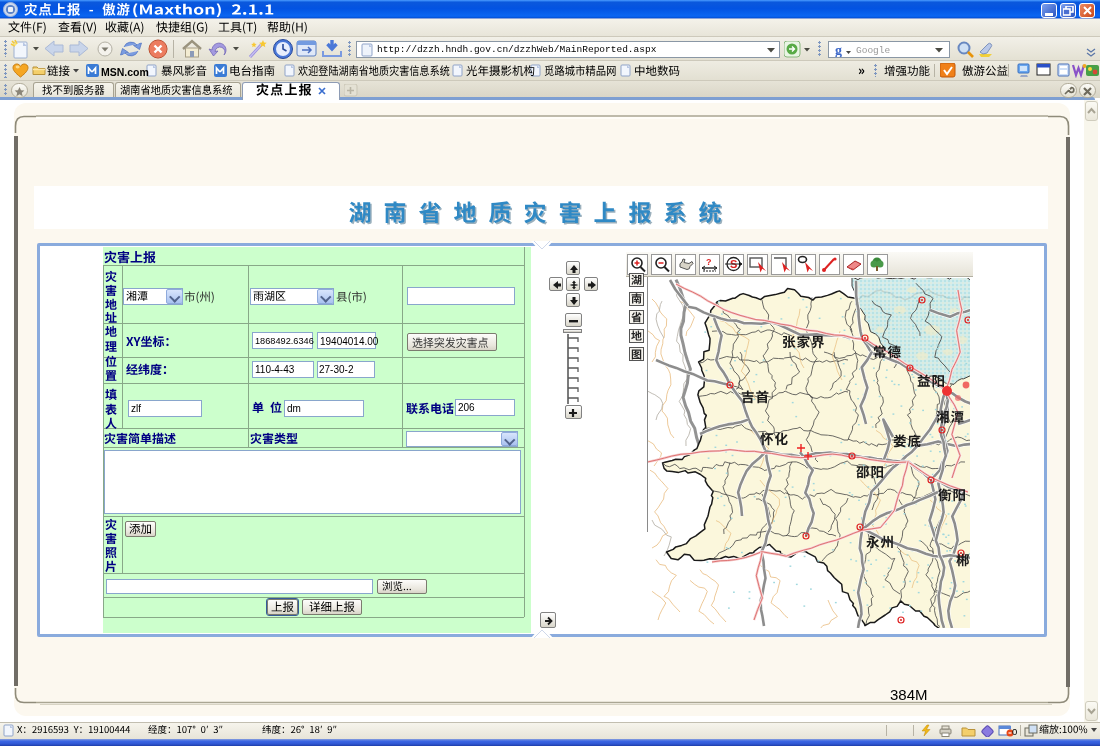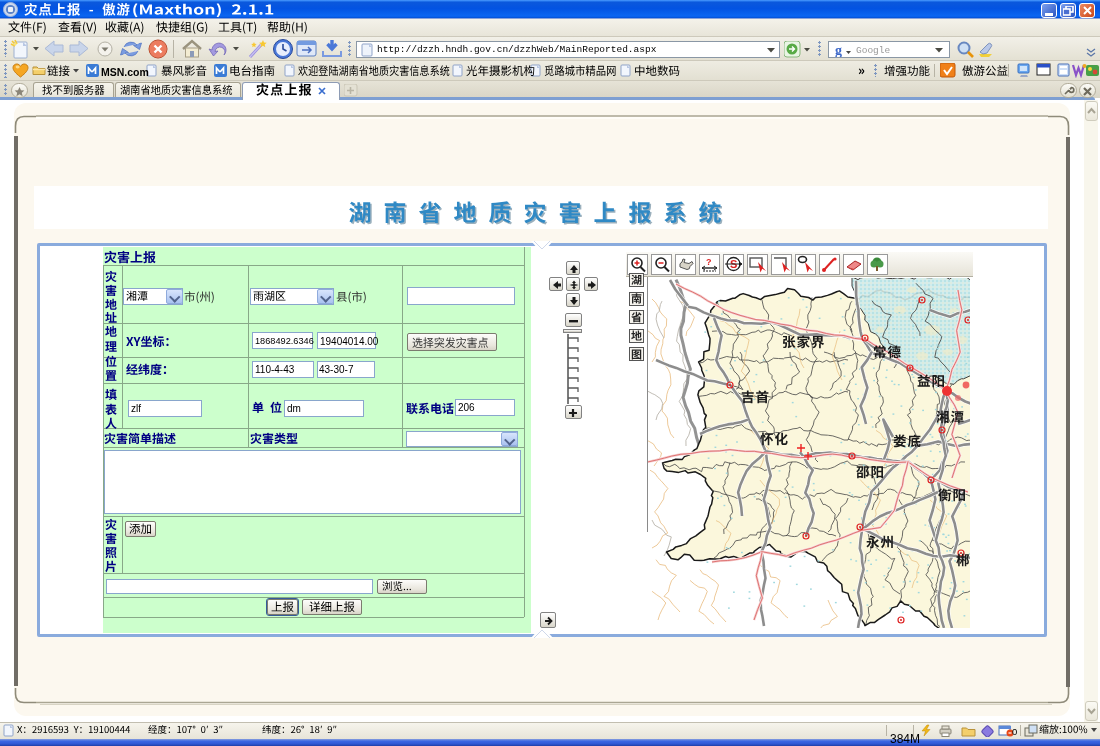--- a/index.html
+++ b/index.html
@@ -920,25 +920,25 @@
   </svg>
 <svg class="abs" style="left:1090px;top:727px;z-index:10" width="8" height="7">
     <path d="M1 1 l3 4 3 -4z" fill="#444"></path>
   </svg>
 <div class="abs" style="left:377px;top:44px;font-family:'Liberation Mono',monospace;font-size:9.5px;color:#000;z-index:20">http://dzzh.hndh.gov.cn/dzzhWeb/MainReported.aspx</div>
 <div class="abs" style="left:856px;top:45px;font-family:'Liberation Mono',monospace;font-size:9.5px;color:#9a9a9a;z-index:20">Google</div>
 <div class="abs" style="left:101px;top:66px;font-size:10.5px;font-weight:bold;color:#000;z-index:20">MSN.com</div>
 <div class="abs" style="left:255px;top:336px;font-size:9.2px;z-index:20;font-family:'Liberation Sans'">1868492.6346</div>
 <div class="abs" style="left:320px;top:336px;font-size:10px;z-index:20;font-family:'Liberation Sans'">19404014.00</div>
 <div class="abs" style="left:255px;top:364px;font-size:10px;z-index:20;font-family:'Liberation Sans'">110-4-43</div>
-<div class="abs" style="left:319px;top:364px;font-size:10px;z-index:20;font-family:'Liberation Sans'">43-30-7</div>
+<div class="abs" style="left:319px;top:364px;font-size:10px;z-index:20;font-family:'Liberation Sans'">27-30-2</div>
 <div class="abs" style="left:131px;top:403px;font-size:10px;z-index:20;font-family:'Liberation Sans'">zlf</div>
 <div class="abs" style="left:287px;top:403px;font-size:10px;z-index:20;font-family:'Liberation Sans'">dm</div>
 <div class="abs" style="left:458px;top:402px;font-size:10px;z-index:20;font-family:'Liberation Sans'">206</div>
-<div class="abs" style="left:890px;top:732px;font-size:12px;z-index:20">384M</div>
+<div class="abs" style="left:890px;top:686px;font-size:15px;z-index:20">384M</div>
 <svg width="1100" height="746" viewBox="0 0 1100 746" style="position:absolute;left:0;top:0;z-index:50;pointer-events:none">
     <defs>
       <path id="g0" d="M216 463C190 394 142 319 88 272L192 210C248 263 290 346 321 418ZM762 457C737 392 691 307 652 251L755 215C794 267 844 345 887 420ZM435 556C422 287 411 101 33 13C58 -13 90 -62 102 -93C338 -32 450 69 506 203C573 48 687 -44 902 -84C915 -51 946 0 971 24C702 63 598 191 554 421C559 464 562 509 564 556ZM392 814C420 784 451 744 471 711H66V495H186V599H807V495H932V711H552L606 736C586 773 545 823 505 860Z"></path>
       <path id="g1" d="M268 444H727V315H268ZM319 128C332 59 340 -30 340 -83L461 -68C460 -15 448 72 433 139ZM525 127C554 62 584 -25 594 -78L711 -48C699 5 665 89 635 152ZM729 133C776 66 831 -25 852 -83L968 -38C943 21 885 108 836 172ZM155 164C126 91 78 11 29 -32L140 -86C192 -32 241 55 270 135ZM153 555V204H850V555H556V649H916V761H556V850H434V555Z"></path>
       <path id="g2" d="M403 837V81H43V-40H958V81H532V428H887V549H532V837Z"></path>
       <path id="g3" d="M535 358C568 263 610 177 664 104C626 66 581 34 529 7V358ZM649 358H805C790 300 768 247 738 199C702 247 672 301 649 358ZM410 814V-86H529V-22C552 -43 575 -71 589 -93C647 -63 697 -27 741 16C785 -26 835 -62 892 -89C911 -57 947 -10 975 14C917 37 865 70 819 111C882 203 923 316 943 446L866 469L845 465H529V703H793C789 644 784 616 774 606C765 597 754 596 735 596C713 596 658 597 600 602C616 576 630 534 631 504C693 502 753 501 787 504C824 507 855 514 879 540C902 566 913 629 917 770C918 784 919 814 919 814ZM164 850V659H37V543H164V373C112 360 64 350 24 342L50 219L164 248V46C164 29 158 25 141 24C126 24 76 24 29 26C45 -7 61 -57 66 -88C145 -89 199 -86 237 -67C274 -48 286 -17 286 45V280L392 309L377 426L286 403V543H382V659H286V850Z"></path>
       <path id="g4" d="M49 233H322V339H49Z"></path>
       <path id="g5" d="M308 581V484H413V407H270V311H354C347 169 322 55 240 -12V603C260 647 278 692 294 737V651H413V581ZM210 850C169 704 100 558 22 462C42 432 71 363 81 333C98 353 114 376 130 400V-89H240V-16C263 -33 300 -74 313 -93C382 -32 420 50 441 154H521C516 72 510 39 502 28C495 20 488 18 477 18C466 18 446 18 420 21C433 -5 443 -45 445 -76C481 -77 515 -75 534 -72C557 -69 575 -61 591 -40C597 -32 603 -20 607 -3C626 -27 653 -73 661 -96C716 -55 760 -7 795 49C826 -4 863 -52 910 -89C926 -60 963 -12 984 9C928 48 885 101 852 163C896 276 917 412 929 571H968V672H786C798 724 809 778 818 831L711 850C693 718 662 587 614 490V581H522V651H630V746H522V836H413V746H297L321 818ZM522 407V484H611C604 469 596 454 587 441C596 433 607 420 618 407ZM459 311H638V383L661 352L683 390C696 314 715 236 742 164C710 100 667 47 609 5C618 44 623 107 628 206C629 220 630 245 630 245H454ZM758 571H827C821 476 811 389 793 313C772 389 758 470 749 545Z"></path>
       <path id="g6" d="M28 486C78 458 151 416 185 390L256 486C218 511 145 549 96 573ZM38 -19 147 -78C186 21 225 139 257 248L160 308C124 189 74 61 38 -19ZM342 816C364 783 389 739 404 705L258 704V592H331C327 362 317 129 196 -10C225 -27 259 -61 276 -88C375 28 414 193 430 373H493C486 144 476 60 461 39C452 27 444 24 432 24C418 24 392 24 363 28C380 -2 390 -48 392 -80C431 -81 467 -80 490 -76C517 -72 536 -62 555 -35C583 2 592 121 603 435C604 448 605 481 605 481H437L441 592H592C583 574 573 558 562 543C588 531 633 506 657 489V439H793C777 421 760 404 744 391V304H615V197H744V34C744 22 740 19 726 19C713 19 668 19 627 21C640 -11 655 -57 658 -89C725 -89 774 -87 810 -70C846 -52 855 -22 855 32V197H972V304H855V361C899 402 942 452 975 498L904 549L883 543H696C707 566 718 591 728 618H969V731H762C770 763 777 796 782 829L668 848C657 774 639 699 613 636V705H453L527 737C511 770 480 820 452 858ZM62 754C113 724 185 679 218 651L258 704L290 747C253 773 181 814 131 839Z"></path>
       <path id="g7" d="M235 -202 326 -163C242 -17 204 151 204 315C204 479 242 648 326 794L235 833C140 678 85 515 85 315C85 115 140 -48 235 -202Z"></path>

